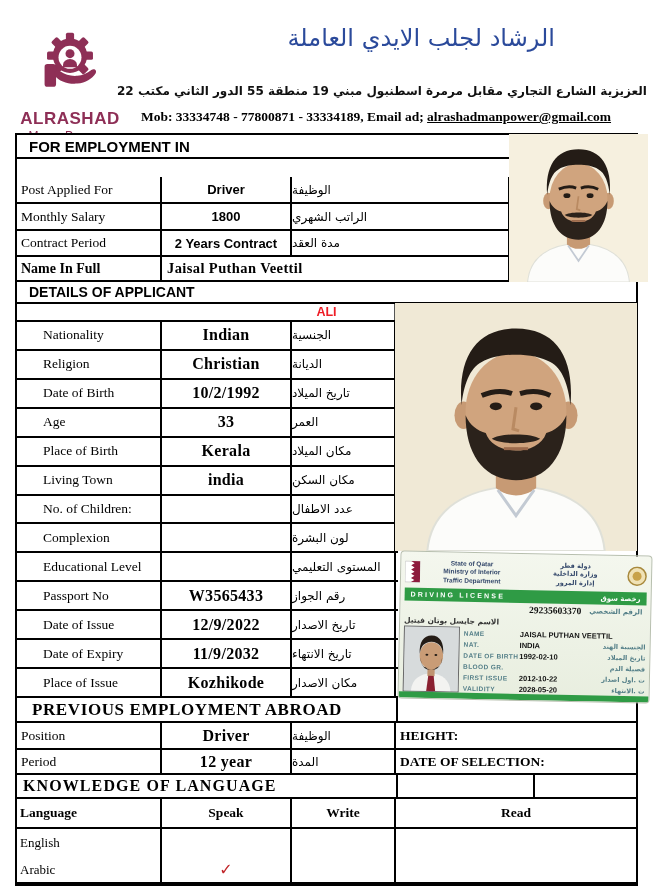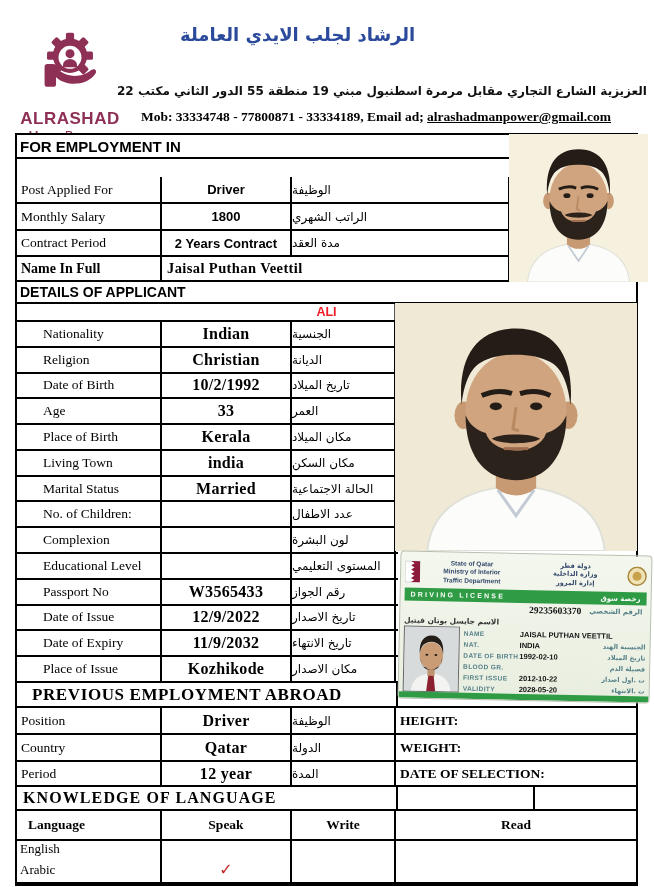--- a/index.html
+++ b/index.html
@@ -7,21 +7,21 @@
         font-family:"Liberation Serif","DejaVu Serif",serif;overflow:hidden;}
   .abs{position:absolute;}
   .ar{font-family:"DejaVu Sans",sans-serif;direction:rtl;unicode-bidi:plaintext;}
 
   
   .logo{left:16px;top:31px;width:108px;text-align:center;}
   .logo-name{font-family:"Liberation Sans",sans-serif;font-weight:bold;font-size:17px;
              color:#8e2f56;letter-spacing:.5px;line-height:1.0;margin-top:1px;}
   .logo-sub{font-family:"Liberation Sans",sans-serif;font-size:12px;color:#8e2f56;
             letter-spacing:2.5px;margin-top:2px;}
-  .title{left:180px;top:24px;width:375px;text-align:left;font-weight:bold;font-size:18px;
+  .title{left:180px;top:24px;width:375px;text-align:right;font-weight:normal;font-size:24px;
          color:#2b4a9b;}
   .addr{left:112px;top:84px;width:540px;text-align:center;font-weight:bold;font-size:12px;color:#111;}
   .contact{left:98px;top:109px;width:556px;text-align:center;font-weight:bold;font-size:13.5px;}
   .email{text-decoration:underline;}
 
   
   .form{position:absolute;left:15px;top:133px;width:623px;height:753px;border:2px solid #000;
         box-sizing:border-box;display:flex;flex-direction:column;background:#fff;}
   .row{display:flex;align-items:center;border-bottom:2px solid #000;box-sizing:border-box;flex:0 0 auto;}
   .cell{display:flex;align-items:center;height:100%;box-sizing:border-box;border-right:2px solid #000;}
@@ -29,21 +29,21 @@
   .c3{width:104px;}  .c3w{width:218px;}
   .c4{flex:1;border-right:none;position:relative;}
   .arc{justify-content:flex-end;padding-right:8px;font-size:12px;}
   .lbl{padding-left:4px;font-size:13.5px;}
   .lbl-ind{padding-left:26px;font-size:13.5px;}
   .bold{font-weight:bold;}
   .val-sans{font-family:"Liberation Sans",sans-serif;font-weight:bold;font-size:13px;}
   .val-serif{font-weight:bold;font-size:16px;letter-spacing:.3px;}
   .short{width:493px;border-right:0;}
   .short .c3w{border-right:2px solid #000;}
-  .sans-hd{font-family:"Liberation Sans",sans-serif;font-weight:bold;font-size:15px;padding-left:3px;}
+  .sans-hd{font-family:"Liberation Sans",sans-serif;font-weight:bold;font-size:15px;padding-left:12px;}
   .serif-hd{font-weight:bold;font-size:17px;letter-spacing:.6px;padding-left:3px;}
   .r-forhead{height:24px;} .r-f1{height:27px;margin-top:18px;} .r-f2{height:27px;} .r-f3{height:26px;}
   .r-name{height:25px;} .r-dbar{height:22px;} .r-ali{height:18px;position:relative;justify-content:center;}
   .badge{font-family:"Liberation Sans",sans-serif;font-weight:bold;font-size:12.5px;color:#ee1c25;}
   .vline{position:absolute;top:0;bottom:0;width:1.5px;background:#555;}
   .details-body{height:376px;display:flex;border-bottom:0;align-items:stretch;}
   .details-left{width:381px;display:flex;flex-direction:column;}
   .dr{flex:1;display:flex;align-items:center;border-bottom:2px solid #000;box-sizing:border-box;}
   .details-right{flex:1;position:relative;}
   .r-pbar{height:25px;} .r-p{height:27px;} .r-p3{height:25px;}
@@ -186,25 +186,20 @@
           <div class="cell c1 lbl-ind">Place of Birth</div>
           <div class="cell c2 val-serif">Kerala</div>
           <div class="cell c3 arc ar">مكان الميلاد</div>
         </div>
         <div class="dr">
           <div class="cell c1 lbl-ind">Living Town</div>
           <div class="cell c2 val-serif">india</div>
           <div class="cell c3 arc ar">مكان السكن</div>
         </div>
         <div class="dr">
-          <div class="cell c1 lbl-ind">Marital Status</div>
-          <div class="cell c2 val-serif">Married</div>
-          <div class="cell c3 arc ar">الحالة الاجتماعية</div>
-        </div>
-        <div class="dr">
           <div class="cell c1 lbl-ind">No. of Children:</div>
           <div class="cell c2 val-serif"></div>
           <div class="cell c3 arc ar">عدد الاطفال</div>
         </div>
         <div class="dr">
           <div class="cell c1 lbl-ind">Complexion</div>
           <div class="cell c2 val-serif"></div>
           <div class="cell c3 arc ar">لون البشرة</div>
         </div>
         <div class="dr">
@@ -241,42 +236,36 @@
           <span class="serif-hd">PREVIOUS EMPLOYMENT ABROAD</span>
         </div>
       <div class="cell c4"></div>
     </div>
     <div class="row r-p">
       <div class="cell c1 lbl">Position</div>
       <div class="cell c2 val-serif">Driver</div>
       <div class="cell c3 arc ar">الوظيفة</div>
       <div class="cell c4 sidef">HEIGHT:</div>
     </div>
-    <div class="row r-p">
-      <div class="cell c1 lbl">Country</div>
-      <div class="cell c2 val-serif">Qatar</div>
-      <div class="cell c3 arc ar">الدولة</div>
-      <div class="cell c4 sidef">WEIGHT:</div>
-    </div>
     <div class="row r-p3">
       <div class="cell c1 lbl">Period</div>
       <div class="cell c2 val-serif">12 year</div>
       <div class="cell c3 arc ar">المدة</div>
       <div class="cell c4 sidef">DATE OF SELECTION:</div>
     </div>
 
     <div class="row r-kbar">
       <div class="cell" style="width:381px;padding-left:3px">
           <span class="serif-hd" style="font-size:16px;letter-spacing:1.1px">KNOWLEDGE OF LANGUAGE</span>
         </div>
       <div class="cell kcellb"></div>
       <div class="cell c4"></div>
     </div>
     <div class="row r-lhead">
-      <div class="cell c1 lh" style="padding-left:11px">Language</div>
+      <div class="cell c1 lh" style="padding-left:3px">Language</div>
       <div class="cell c2 lh">Speak</div>
       <div class="cell c3 lh" style="justify-content:center">Write</div>
       <div class="cell c4 lh" style="justify-content:center">Read</div>
     </div>
     <div class="row r-lang r-lang2">
       <div class="cell c1 langname">English</div>
       <div class="cell c2"></div>
       <div class="cell c3"></div>
       <div class="cell c4"></div>
     </div>

